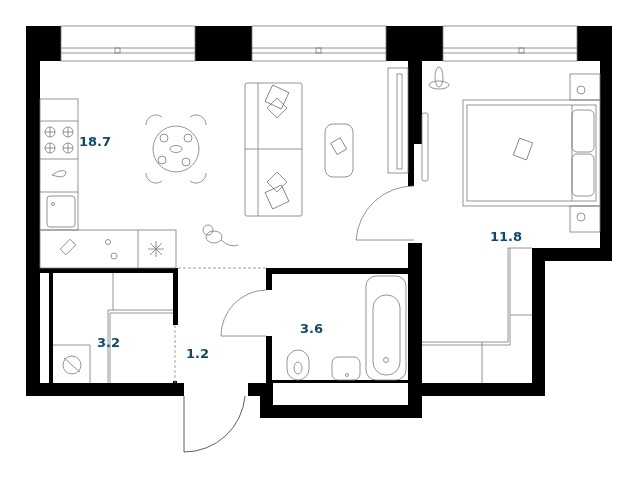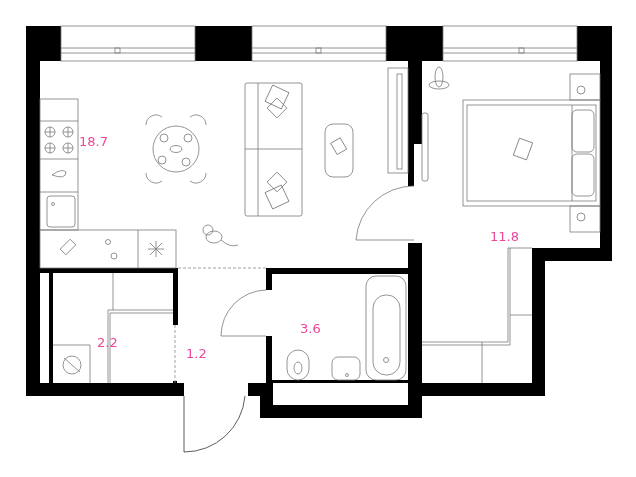--- a/index.html
+++ b/index.html
@@ -2,21 +2,21 @@
 <html><head>
 <meta charset="utf-8">
 <style>
   html, body { margin: 0; padding: 0; background: #ffffff; }
   body { width: 636px; height: 477px; position: relative; overflow: hidden; font-family: "DejaVu Sans", sans-serif; }
   svg { position: absolute; left: 0; top: 0; }
   .wall { fill: #000000; }
   .thin { fill: none; stroke: #7a7a7a; stroke-width: 0.8; }
   .line { fill: none; stroke: #333333; stroke-width: 0.8; }
   .dash { fill: none; stroke: #888888; stroke-width: 0.8; stroke-dasharray: 3 2; }
-  .label { position: absolute; font-size: 13px; color: #ec4899; font-family: "DejaVu Sans", sans-serif; }
+  .label { position: absolute; font-size: 13px; color: #0c4a6e; font-family: "DejaVu Sans", sans-serif; font-weight: bold; }
 </style>
 </head>
 <body>
 
 <svg width="636" height="477" viewBox="0 0 636 477">
 
   <g>
 
     <rect class="wall" x="26" y="26" width="14" height="370"></rect>
 
@@ -199,14 +199,14 @@
     <path class="thin" d="M266 290 A46 46 0 0 0 221 336 L266 336"></path>
     <path class="line" d="M184 396 L184 452 A61 61 0 0 0 245 396"></path>
     <line class="dash" x1="178" y1="268" x2="266" y2="268"></line>
     <line class="dash" x1="175" y1="325" x2="175" y2="383"></line>
   </g>
 </svg>
 
 <div class="label" style="left:79px;top:134px;">18.7</div>
 <div class="label" style="left:446px;top:229px;margin-left:44px;">11.8</div>
 <div class="label" style="left:300px;top:321px;">3.6</div>
-<div class="label" style="left:97px;top:335px;">2.2</div>
+<div class="label" style="left:97px;top:335px;">3.2</div>
 <div class="label" style="left:186px;top:346px;">1.2</div>
 
 </body></html>

